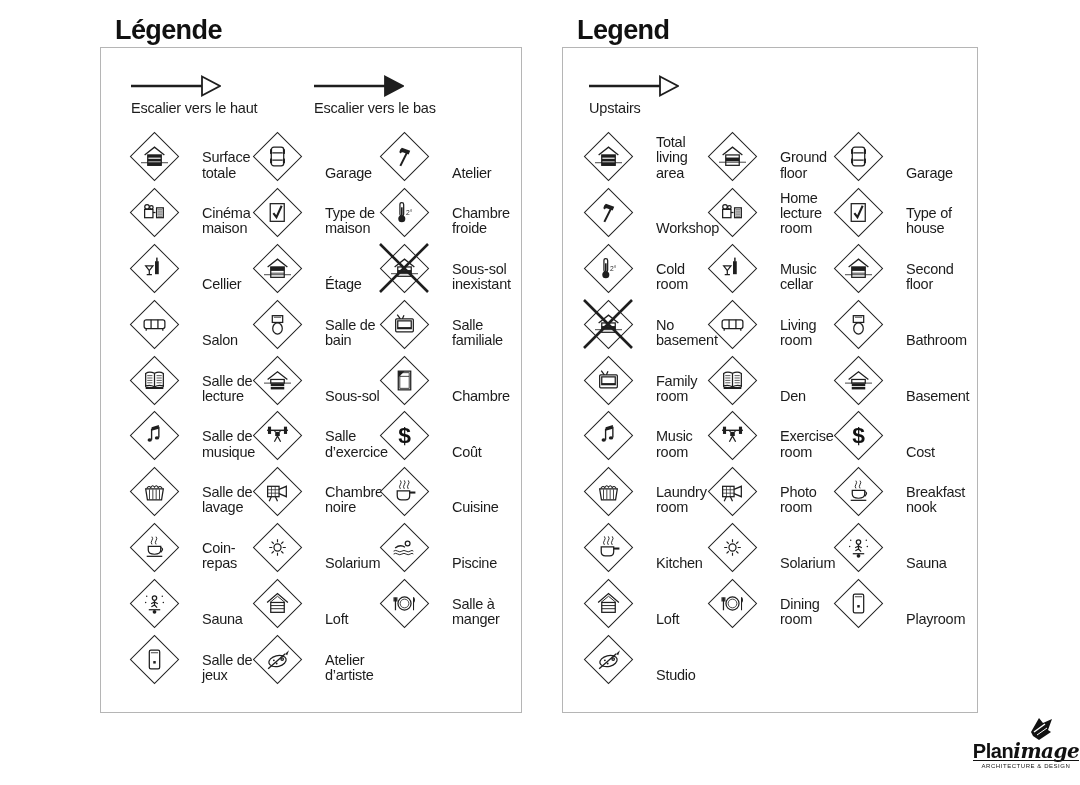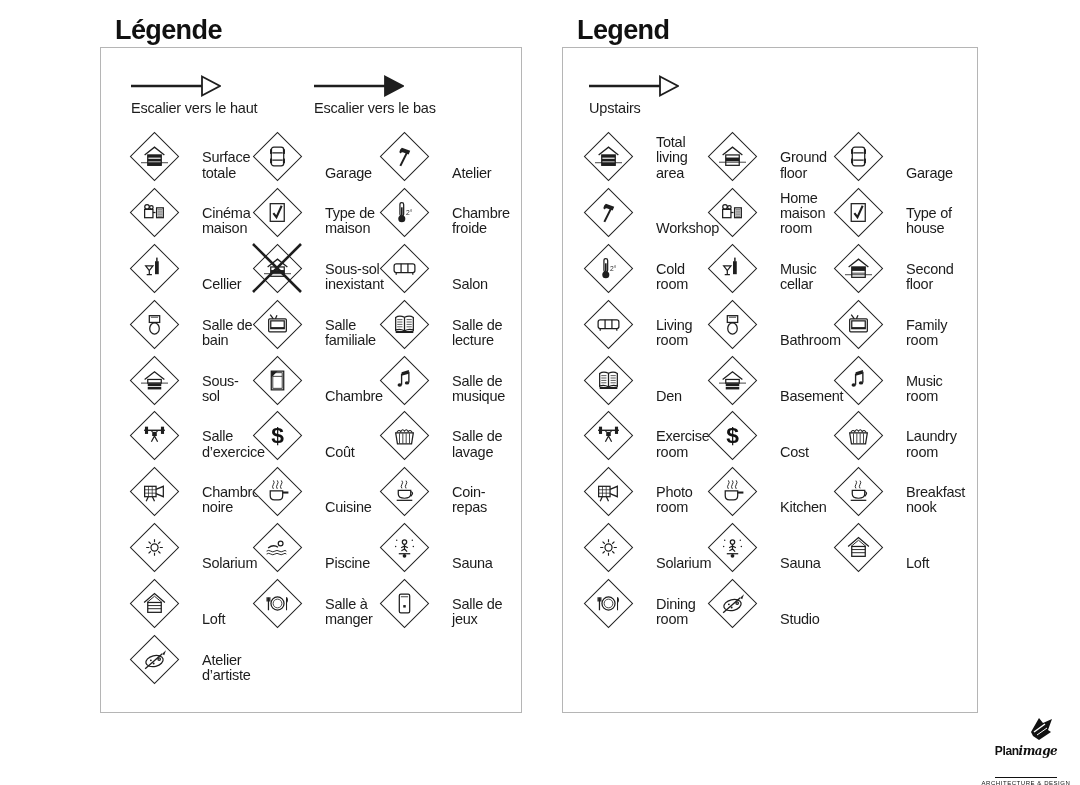--- a/index.html
+++ b/index.html
@@ -25,21 +25,21 @@
   .panel-en .grid{left:21px;grid-template-columns:124px 126px 140px}
   .cell{display:flex;align-items:flex-end;gap:24px}
   .dw{position:relative;width:48px;height:48px;flex:0 0 48px;display:flex;align-items:center;justify-content:center}
   .diamond{width:33px;height:33px;border:1.6px solid #222;transform:rotate(45deg);display:flex;align-items:center;justify-content:center;background:#fff}
   .glyph{transform:rotate(-45deg);display:flex;width:27px;height:27px}
   .ic{width:27px;height:27px;display:block}
   .xov{position:absolute;left:-4px;top:-4px;width:56px;height:56px;pointer-events:none}
   .item-label{font-size:14.5px;line-height:1.05;white-space:pre-line;letter-spacing:-0.25px;color:#1c1c1c}
   .logo{position:absolute;left:973px;top:716px;width:106px;display:flex;flex-direction:column;align-items:center}
   .logo-icon{align-self:center;margin-left:28px;margin-bottom:-3px}
-  .brand{font-size:12px;line-height:17px;border-bottom:1.6px solid #111;padding-bottom:17px;white-space:nowrap}
+  .brand{font-size:20px;line-height:17px;border-bottom:1.6px solid #111;padding-bottom:0;white-space:nowrap}
   .brand b{font-weight:700;letter-spacing:-0.4px;color:#111}
   .brand i{font-family:"DejaVu Serif",serif;font-style:italic;font-weight:700;letter-spacing:-0.5px;color:#111}
   .tagline{font-size:6px;letter-spacing:0.55px;margin-top:1.5px;color:#111;white-space:nowrap}
 </style>
 </head>
 <body>
 
 <h1 class="hdr hdr-fr">Légende</h1>
 <h1 class="hdr hdr-en">Legend</h1>
 
@@ -170,20 +170,36 @@
             </span>
           </div>
         </div>
         <div class="item-label">Cellier</div>
       </div>
       <div class="cell">
         <div class="dw">
           <div class="diamond">
             <span class="glyph">
               <svg class="ic" viewBox="0 0 26 26" fill="none" stroke="#1e1e1e" stroke-width="1.2">
+                <path d="M0,19 H26" stroke-width="0.8"></path>
+                <path d="M3.5,11.5 L13,4 L22.5,11.5"></path>
+                <rect x="6.5" y="11.5" width="13" height="10"></rect>
+                <rect x="6.5" y="11.5" width="13" height="3.8" fill="#1e1e1e" stroke="none"></rect>
+                <path d="M6.5,17.5 H19.5" stroke-width="0.8"></path>
+              </svg>
+            </span>
+          </div>
+        </div>
+        <div class="item-label">Étage</div>
+      </div>
+      <div class="cell">
+        <div class="dw">
+          <div class="diamond">
+            <span class="glyph">
+              <svg class="ic" viewBox="0 0 26 26" fill="none" stroke="#1e1e1e" stroke-width="1.2">
                 <path d="M0,18 H26" stroke-width="0.8"></path>
                 <path d="M3.5,11.5 L13,4 L22.5,11.5"></path>
                 <rect x="6.5" y="11.5" width="13" height="9"></rect>
                 <rect x="6.5" y="14.5" width="13" height="3.4" fill="#1e1e1e" stroke="none"></rect>
               </svg>
             </span>
           </div>
           <svg class="xov" viewBox="0 0 56 56">
             <path d="M4,4 L52,52 M52,4 L4,52" stroke="#1e1e1e" stroke-width="2.6" fill="none"></path>
           </svg>
@@ -588,21 +604,21 @@
                 <circle cx="5.8" cy="7.5" r="2.2"></circle>
                 <circle cx="10" cy="8" r="1.7"></circle>
                 <path d="M11.5,13 H14"></path>
                 <rect x="15" y="8.5" width="6.5" height="9.5"></rect>
                 <path d="M16,10.5 H20.5 M16,12.5 H20.5 M16,14.5 H20.5 M16,16.5 H20.5" stroke-width="0.8"></path>
               </svg>
             </span>
           </div>
         </div>
         <div class="item-label">Home
-maison
+lecture
 room</div>
       </div>
       <div class="cell">
         <div class="dw">
           <div class="diamond">
             <span class="glyph">
               <svg class="ic" viewBox="0 0 26 26" fill="none" stroke="#1e1e1e" stroke-width="1.2">
                 <rect x="6" y="4.5" width="13.5" height="17"></rect>
                 <path d="M9,13.5 L12,17.5 L17,6.5" stroke-width="2"></path>
               </svg>
@@ -653,20 +669,39 @@
                 <path d="M3.5,11.5 L13,4 L22.5,11.5"></path>
                 <rect x="6.5" y="11.5" width="13" height="10"></rect>
                 <rect x="6.5" y="11.5" width="13" height="3.8" fill="#1e1e1e" stroke="none"></rect>
                 <path d="M6.5,17.5 H19.5" stroke-width="0.8"></path>
               </svg>
             </span>
           </div>
         </div>
         <div class="item-label">Second
 floor</div>
+      </div>
+      <div class="cell">
+        <div class="dw">
+          <div class="diamond">
+            <span class="glyph">
+              <svg class="ic" viewBox="0 0 26 26" fill="none" stroke="#1e1e1e" stroke-width="1.2">
+                <path d="M0,18 H26" stroke-width="0.8"></path>
+                <path d="M3.5,11.5 L13,4 L22.5,11.5"></path>
+                <rect x="6.5" y="11.5" width="13" height="9"></rect>
+                <rect x="6.5" y="14.5" width="13" height="3.4" fill="#1e1e1e" stroke="none"></rect>
+              </svg>
+            </span>
+          </div>
+          <svg class="xov" viewBox="0 0 56 56">
+            <path d="M4,4 L52,52 M52,4 L4,52" stroke="#1e1e1e" stroke-width="2.6" fill="none"></path>
+          </svg>
+        </div>
+        <div class="item-label">No
+basement</div>
       </div>
       <div class="cell">
         <div class="dw">
           <div class="diamond">
             <span class="glyph">
               <svg class="ic" viewBox="0 0 26 26" fill="none" stroke="#1e1e1e" stroke-width="1.2">
                 <rect x="3" y="8.5" width="20" height="8.5" rx="2"></rect>
                 <path d="M9.7,8.5 V17 M16.3,8.5 V17"></path>
                 <path d="M5,17 V19 M21,17 V19"></path>
               </svg>
@@ -812,44 +847,44 @@
           </div>
         </div>
         <div class="item-label">Photo
 room</div>
       </div>
       <div class="cell">
         <div class="dw">
           <div class="diamond">
             <span class="glyph">
               <svg class="ic" viewBox="0 0 26 26" fill="none" stroke="#1e1e1e" stroke-width="1.2">
-                <path d="M6,12.5 H18 V17 Q18,21 14,21 H10 Q6,21 6,17 Z"></path>
-                <path d="M18,14 H23.5" stroke-width="2"></path>
-                <path d="M9,10.5 q-1.6,-2.2 0,-4.2 q1.6,-2 0,-4 M12.8,10.5 q-1.6,-2.2 0,-4.2 q1.6,-2 0,-4 M16.6,10.5 q-1.6,-2.2 0,-4.2 q1.6,-2 0,-4" stroke-width="0.9"></path>
-              </svg>
-            </span>
-          </div>
-        </div>
-        <div class="item-label">Kitchen</div>
-      </div>
-      <div class="cell">
-        <div class="dw">
-          <div class="diamond">
-            <span class="glyph">
-              <svg class="ic" viewBox="0 0 26 26" fill="none" stroke="#1e1e1e" stroke-width="1.2">
                 <path d="M7,12 H19 V15.5 Q19,19.5 13,19.5 Q7,19.5 7,15.5 Z"></path>
                 <path d="M19,13 q3.5,1.2 0,4.5"></path>
                 <path d="M5.5,21.5 H20.5"></path>
                 <path d="M10.5,10 q-1.4,-2 0,-3.8 q1.4,-1.8 0,-3.6 M14.5,10 q-1.4,-2 0,-3.8 q1.4,-1.8 0,-3.6" stroke-width="0.9"></path>
               </svg>
             </span>
           </div>
         </div>
         <div class="item-label">Breakfast
 nook</div>
+      </div>
+      <div class="cell">
+        <div class="dw">
+          <div class="diamond">
+            <span class="glyph">
+              <svg class="ic" viewBox="0 0 26 26" fill="none" stroke="#1e1e1e" stroke-width="1.2">
+                <path d="M6,12.5 H18 V17 Q18,21 14,21 H10 Q6,21 6,17 Z"></path>
+                <path d="M18,14 H23.5" stroke-width="2"></path>
+                <path d="M9,10.5 q-1.6,-2.2 0,-4.2 q1.6,-2 0,-4 M12.8,10.5 q-1.6,-2.2 0,-4.2 q1.6,-2 0,-4 M16.6,10.5 q-1.6,-2.2 0,-4.2 q1.6,-2 0,-4" stroke-width="0.9"></path>
+              </svg>
+            </span>
+          </div>
+        </div>
+        <div class="item-label">Kitchen</div>
       </div>
       <div class="cell">
         <div class="dw">
           <div class="diamond">
             <span class="glyph">
               <svg class="ic" viewBox="0 0 26 26" fill="none" stroke="#1e1e1e" stroke-width="1.2">
                 <circle cx="13" cy="13" r="3.4"></circle>
                 <path d="M13,5 V8 M13,18 V21 M5,13 H8 M18,13 H21 M7.3,7.3 L9.4,9.4 M16.6,16.6 L18.7,18.7 M18.7,7.3 L16.6,9.4 M9.4,16.6 L7.3,18.7" stroke-width="1.1"></path>
               </svg>
             </span>
@@ -899,20 +934,34 @@
                 <circle cx="13" cy="13" r="6.3"></circle>
                 <circle cx="13" cy="13" r="4.2" stroke-width="0.8"></circle>
                 <path d="M4.3,7 V19.5 M3,7 V11 M5.6,7 V11"></path>
                 <path d="M21.7,7 V19.5 M21.7,7 q1.8,2.6 0,5.2" stroke-width="1"></path>
               </svg>
             </span>
           </div>
         </div>
         <div class="item-label">Dining
 room</div>
+      </div>
+      <div class="cell">
+        <div class="dw">
+          <div class="diamond">
+            <span class="glyph">
+              <svg class="ic" viewBox="0 0 26 26" fill="none" stroke="#1e1e1e" stroke-width="1.2">
+                <rect x="8" y="4" width="10" height="18" rx="1.5"></rect>
+                <path d="M9.5,6.5 H16.5" stroke-width="0.8"></path>
+                <rect x="11.8" y="14.5" width="2.4" height="2.4" fill="#1e1e1e" stroke="none"></rect>
+              </svg>
+            </span>
+          </div>
+        </div>
+        <div class="item-label">Playroom</div>
       </div>
       <div class="cell">
         <div class="dw">
           <div class="diamond">
             <span class="glyph">
               <svg class="ic" viewBox="0 0 26 26" fill="none" stroke="#1e1e1e" stroke-width="1.2">
                 <ellipse cx="13" cy="14.5" rx="8.5" ry="5.2" transform="rotate(-14 13 14.5)"></ellipse>
                 <circle cx="17.5" cy="12.6" r="1.2"></circle>
                 <circle cx="9.5" cy="13.8" r="0.9" fill="#1e1e1e" stroke="none"></circle>
                 <circle cx="12.2" cy="16.8" r="0.9" fill="#1e1e1e" stroke="none"></circle>

